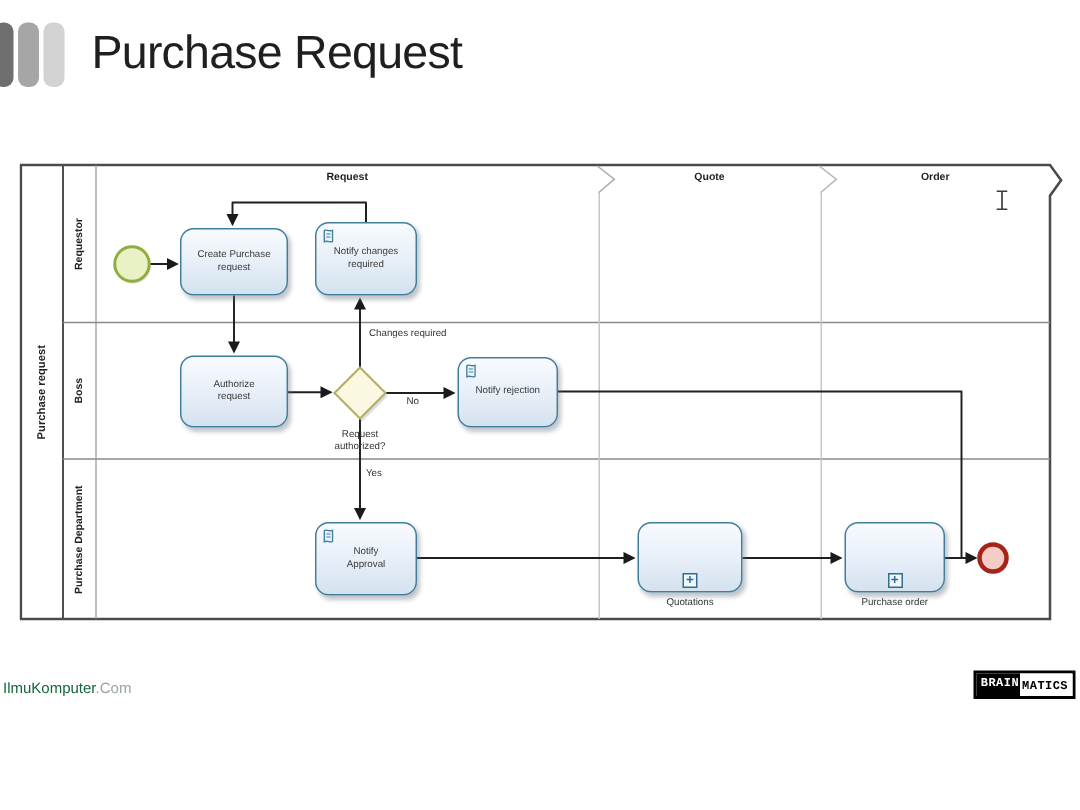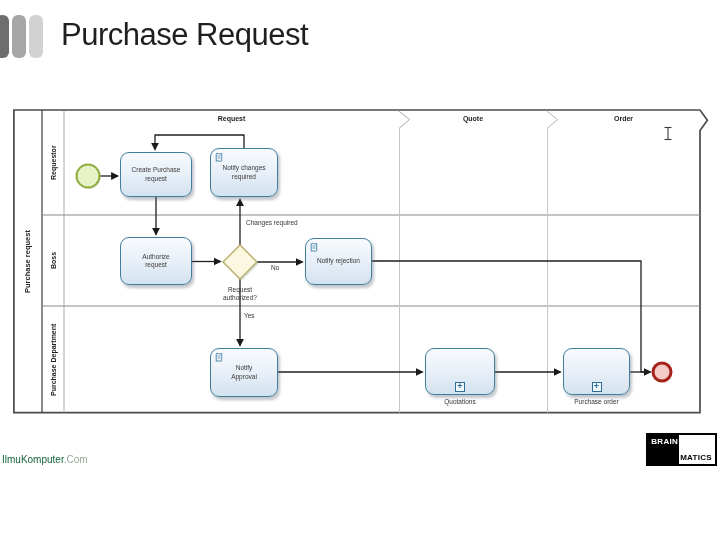--- a/index.html
+++ b/index.html
@@ -55,25 +55,25 @@
   
   .footer-left { position:absolute; left:2px; bottom:7px; font-size:10px; font-weight:normal;text-align:center; }
   .footer-left .brand { color:#14663b; }
   .footer-left .suffix { color:#9aa89a; }
   .page-num {
     position:absolute; left:0; right:0; bottom:6px; text-align:center;
     font-size:11px; color:#2a2a2a; font-family:"DejaVu Sans Mono", monospace;
   }
   .brain-logo {
     position:absolute; right:3px; bottom:6px; display:flex;
-    border:2px solid #000; font-family:Liberation Sans, sans-serif;
+    border:2px solid #000; font-family:Liberation Mono, monospace;
     font-size:8px; font-weight:bold; letter-spacing:0.3px; line-height:11px;
   }
   .brain-logo .b1 { background:#000; color:#fff; padding:1px 1px 1px 3px; }
-  .brain-logo .b2 { background:#fff; color:#000; padding:17px 3px 1px 1px; }
+  .brain-logo .b2 { background:#fff; color:#000; padding:3px 3px 1px 1px; }
 </style>
 </head>
 <body>
 
 <div class="slide">
 
   <div class="title-bar tb1"></div>
   <div class="title-bar tb2"></div>
   <div class="title-bar tb3"></div>
   <h1 class="title">Purchase Request</h1>

